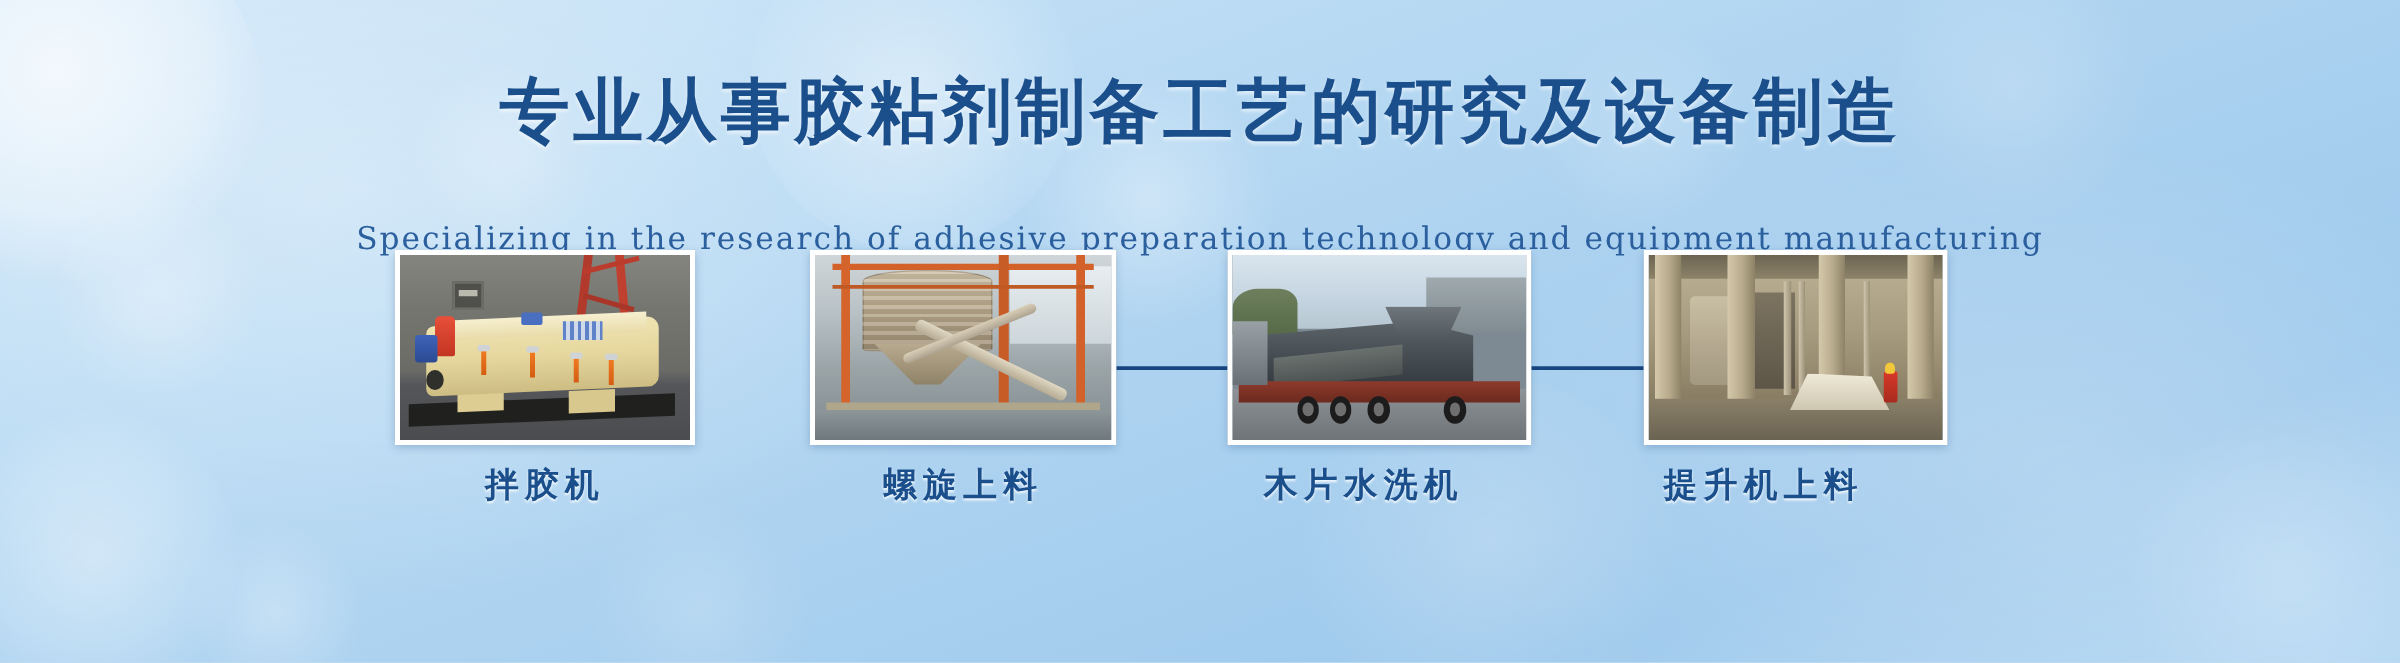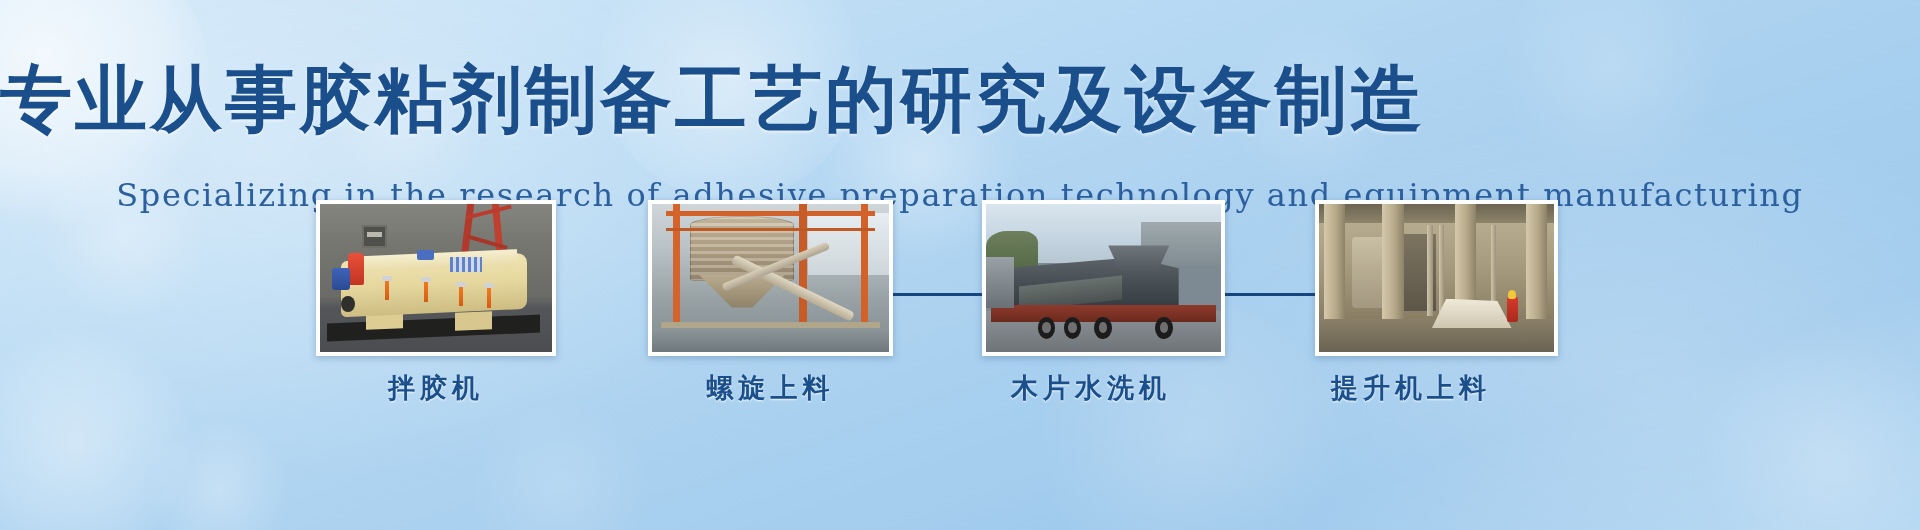--- a/index.html
+++ b/index.html
@@ -43,33 +43,34 @@
   .b10{ left:1700px; top:330px;  width:260px; height:260px;
         background:radial-gradient(circle at 50% 50%, rgba(255,255,255,0.20) 0%, rgba(255,255,255,0) 72%); }
   .b11{ left:1230px; top:20px;   width:170px; height:170px;
         background:radial-gradient(circle at 50% 50%, rgba(255,255,255,0.16) 0%, rgba(255,255,255,0) 72%); }
   .b12{ left:470px;  top:400px;  width:180px; height:180px;
         background:radial-gradient(circle at 50% 50%, rgba(255,255,255,0.16) 0%, rgba(255,255,255,0) 72%); }
 
   
   .headline {
     position:absolute; left:0; top:52px; width:1920px;
+    text-align:center;
     font-family:"DejaVu Sans","Liberation Sans",sans-serif;
     font-weight:bold;
-    font-size:72px;
+    font-size:56px;
     letter-spacing:3px;
     color:#1b4f8c;
     text-shadow:0 2px 3px rgba(255,255,255,0.55);
     white-space:nowrap;
   }
   .subhead {
     position:absolute; left:0; top:176px; width:1920px;
     text-align:center;
     font-family:"DejaVu Serif","Liberation Serif",serif;
-    font-size:32px;
+    font-size:25px;
     letter-spacing:1.6px;
     color:#2b5f9e;
     white-space:nowrap;
   }
 
   
   .strip {
     position:absolute; left:0; top:245px; width:1920px; height:230px;
   }
   .card { position:absolute; }

